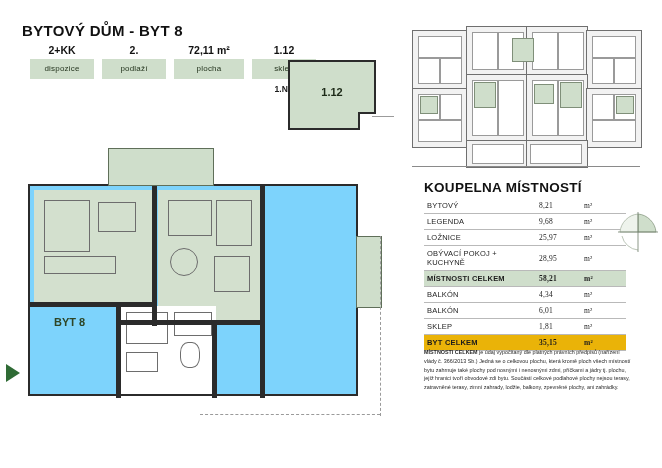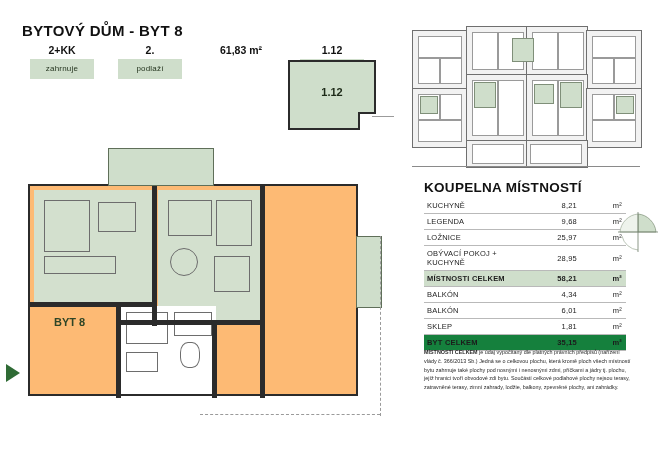--- a/index.html
+++ b/index.html
@@ -32,21 +32,21 @@
     color: #111;
   }
 
   
   .specs {
     position: absolute;
     left: 30px;
     top: 44px;
     display: flex;
     align-items: flex-start;
-    gap: 24px;
+    gap: 8px;
   }
   .spec {
     text-align: center;
     width: 64px;
   }
   .spec .val {
     font-size: 10.5px;
     font-weight: bold;
     margin-bottom: 3px;
     color: #111;
@@ -133,21 +133,21 @@
   }
 
   
   .plan {
     position: absolute;
     left: 28px;
     top: 184px;
     width: 330px;
     height: 212px;
     border: 2px solid #2b2b2b;
-    background: #fdba74;
+    background: #7dd3fc;
     box-sizing: border-box;
   }
   .plan-inner-wall {
     position: absolute;
     background: #2b2b2b;
   }
   .room-fill {
     position: absolute;
     background: #d3e0ce;
   }
@@ -207,30 +207,30 @@
     border-collapse: collapse;
     font-size: 7.5px;
   }
   table.legend td {
     border-bottom: 1px solid #b9b9b9;
     padding: 3px 4px 3px 3px;
     color: #1c1c1c;
     letter-spacing: 0.2px;
   }
   table.legend td.num {
-    text-align: right;
     width: 38px;
     white-space: nowrap;
+    font-family: Liberation Serif, serif;
   }
   table.legend tr.hl td {
     background: #cfdecb;
     font-weight: bold;
   }
   table.legend tr.total td {
-    background: #15803d;
+    background: #eab308;
     font-weight: bold;
   }
 
   
   .compass {
     position: absolute;
     left: 618px;
     top: 212px;
     width: 40px;
     height: 42px;
@@ -252,28 +252,29 @@
 </head>
 <body>
 
 <div class="page">
 
   <div class="title">BYTOVÝ DŮM - BYT 8</div>
 
   <div class="specs">
     <div class="spec">
       <div class="val">2+KK</div>
-      <div class="chip">zahrnuje</div>
+      <div class="chip">dispozice</div>
     </div>
     <div class="spec">
       <div class="val">2.</div>
       <div class="chip">podlaží</div>
     </div>
     <div class="spec wide">
-      <div class="val">61,83 m²</div>
+      <div class="val">72,11 m²</div>
+      <div class="chip">plocha</div>
     </div>
     <div class="spec">
       <div class="val">1.12</div>
       <div class="chip">sklep</div>
       <div class="sub">1.NP</div>
     </div>
   </div>
 
   <div class="cellar">
     <div class="label">1.12</div>
@@ -361,21 +362,21 @@
 
   <div class="entry-arrow"></div>
 
   <div class="dashed" style="left:380px; top:236px; height:180px;"></div>
   <div class="dashed-h" style="left:200px; top:414px; width:180px;"></div>
 
   <div class="legend-title">KOUPELNA MÍSTNOSTÍ</div>
   <table class="legend">
     <tbody>
       <tr>
-        <td>KUCHYNĚ</td>
+        <td>BYTOVÝ</td>
         <td class="num">8,21</td>
         <td class="num" style="width:16px;">m²</td>
       </tr>
       <tr>
         <td>LEGENDA</td>
         <td class="num">9,68</td>
         <td class="num">m²</td>
       </tr>
       <tr>
         <td>LOŽNICE</td>

